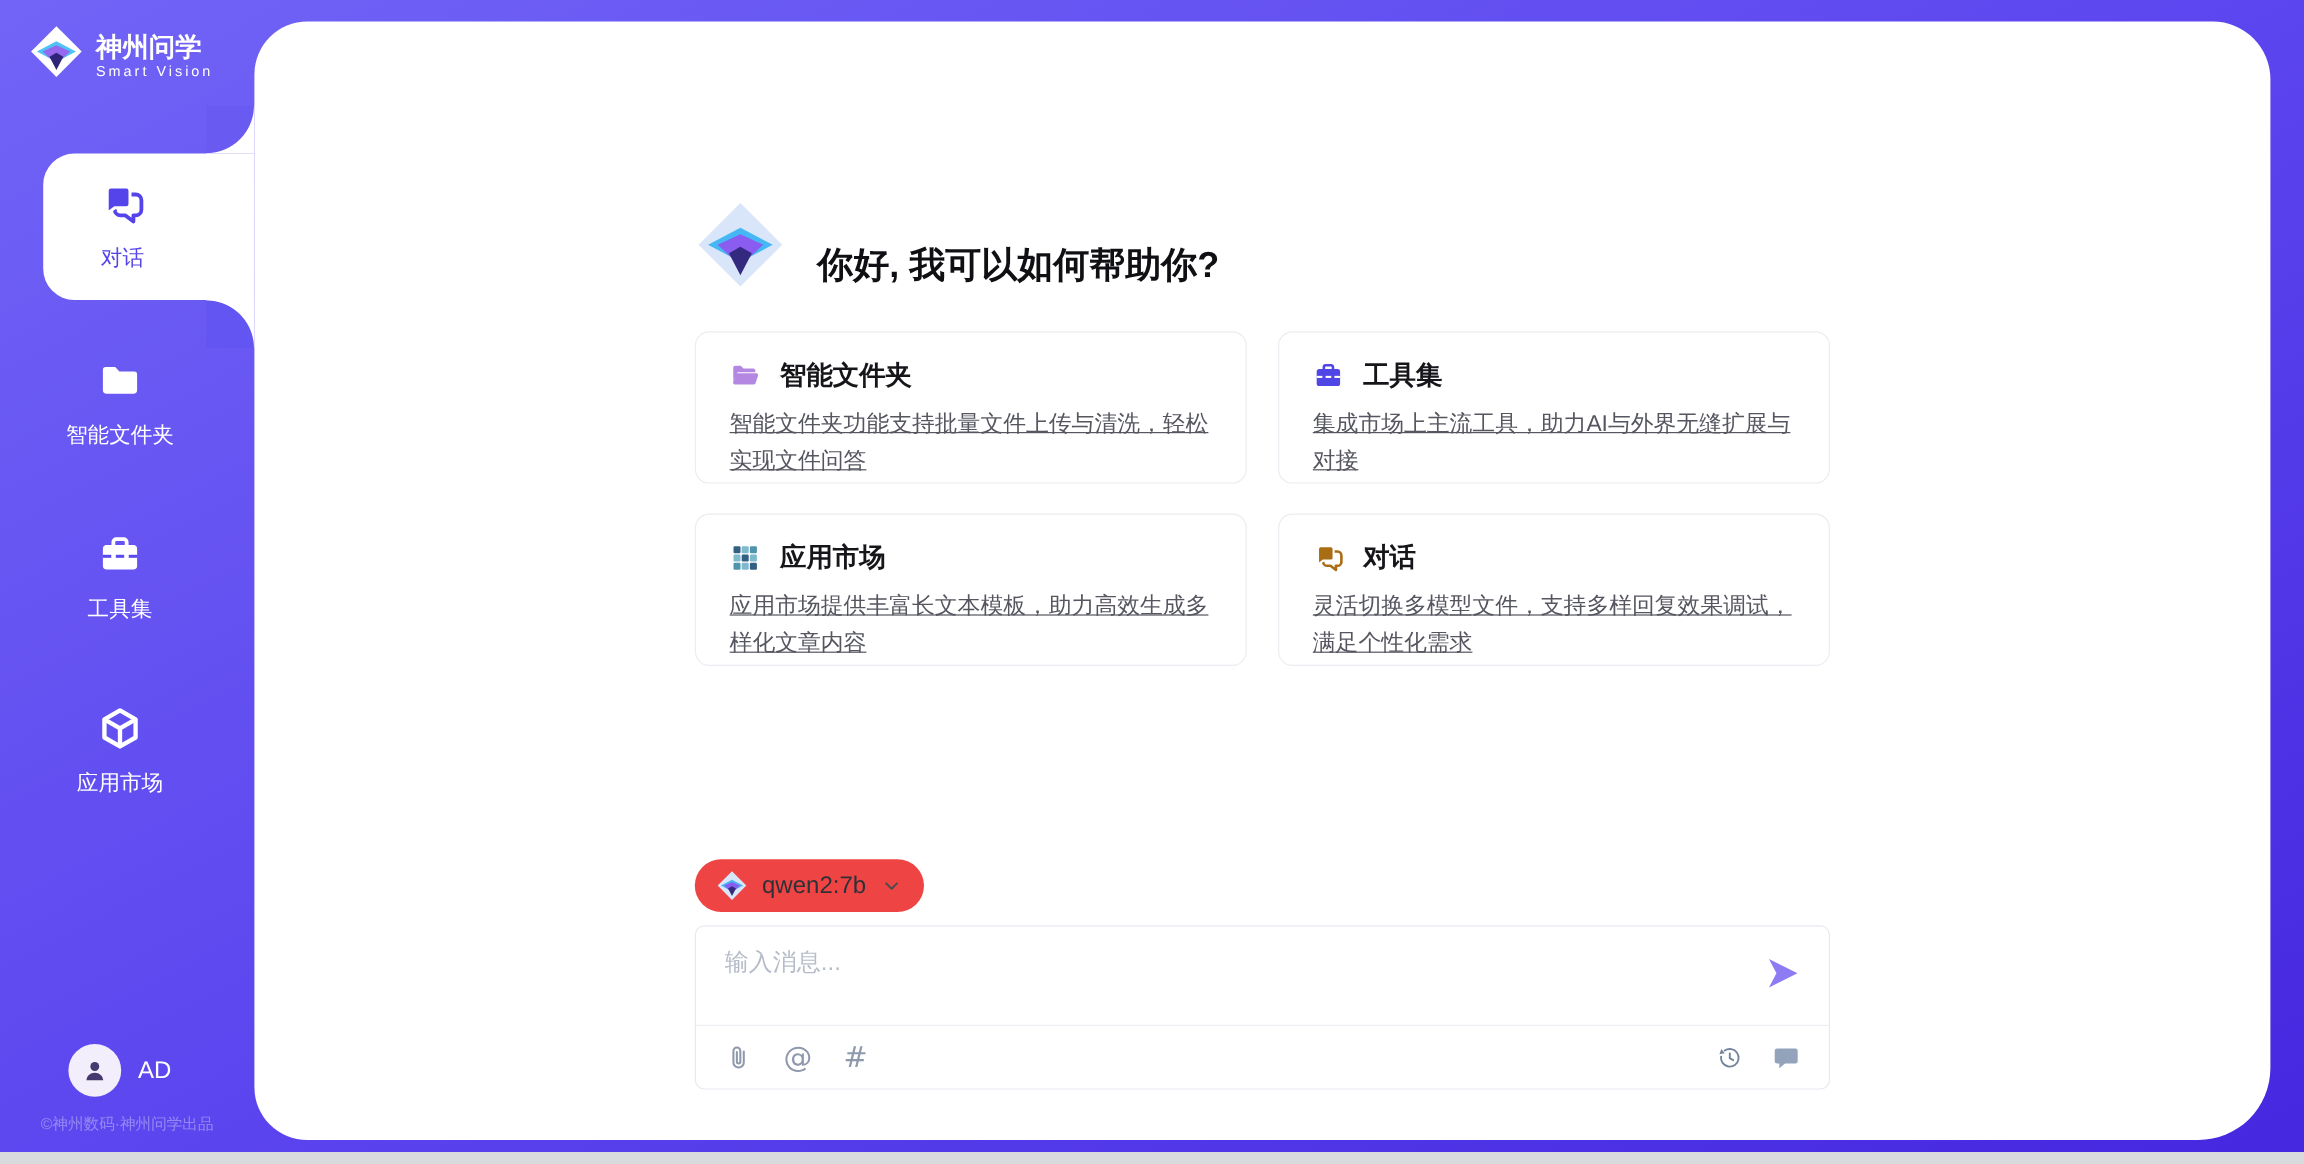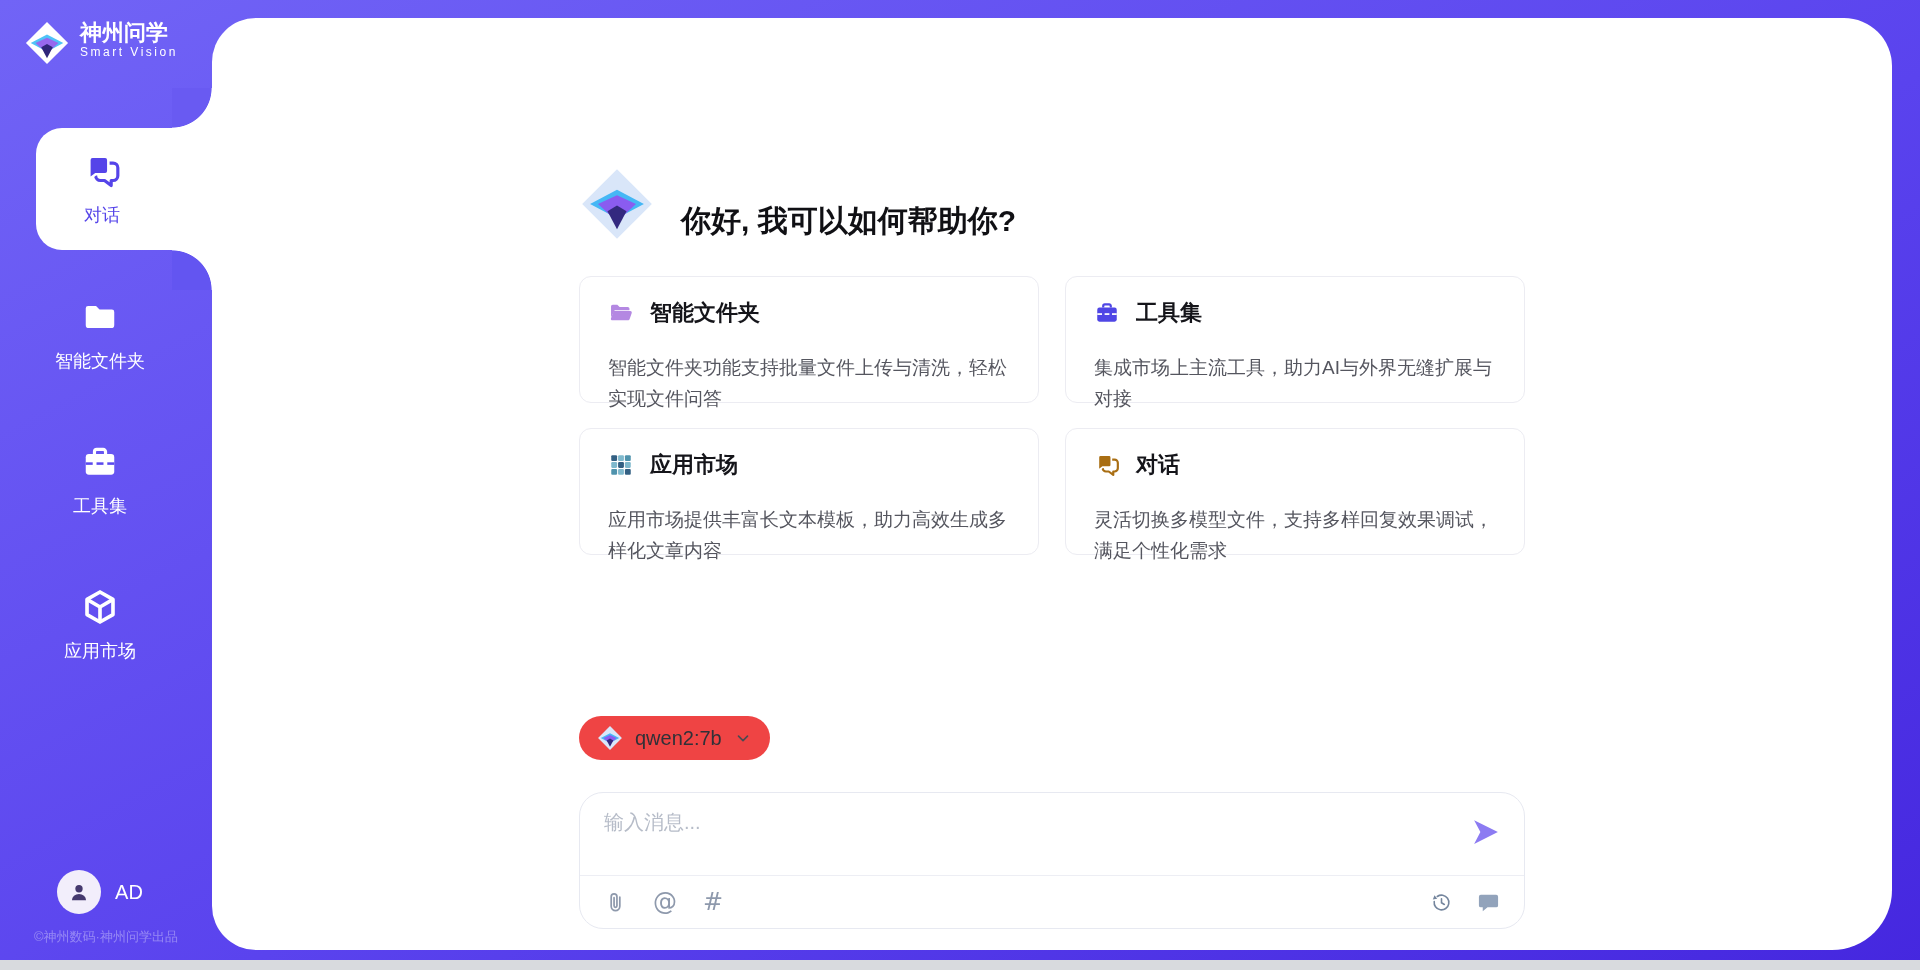--- a/index.html
+++ b/index.html
@@ -9,21 +9,21 @@
 
   
   .bottom-bar { position:absolute; left:0; right:0; bottom:0; height:10px; background:#d8dade; z-index:6; }
 
   
   .main { position:absolute; left:212px; top:18px; right:28px; bottom:20px;
           background:#fff; border-radius:44px 48px 60px 44px; z-index:2; }
 
   
   .sidebar { position:absolute; left:0; top:0; width:212px; height:100%; z-index:3; }
-  .brand { position:absolute; top:20px; left:24px; display:flex; align-items:flex-start; gap:10px; }
+  .brand { position:absolute; top:20px; left:24px; display:flex; align-items:flex-end; gap:10px; }
   .brand svg { width:46px; height:46px; }
   .brand-name { font-size:22px; font-weight:700; color:#fff; line-height:1.15; }
   .brand-sub  { font-size:12px; color:#fff; letter-spacing:2.5px; }
 
   .tab-active { position:absolute; left:36px; right:0; top:128px; height:122px; background:#fff;
                 border-radius:26px 0 0 26px; display:flex; flex-direction:column; align-items:center;
                 justify-content:center; gap:9px; padding-right:44px; color:#5544e9; cursor:pointer; }
   .tab-active .nav-label { color:#5544e9; }
   .fillet-top    { position:absolute; right:0; top:88px;  width:40px; height:40px;
                    background:radial-gradient(circle 40px at 0 0,   #695af2 39.2px, #fff 40px); }
@@ -57,30 +57,30 @@
   .greeting svg { width:76px; height:76px; }
   .greeting-title { font-size:30px; font-weight:700; color:#101014; }
 
   .cards { position:absolute; top:258px; left:0; width:946px; display:grid;
            grid-template-columns:460px 460px; grid-auto-rows:127px; column-gap:26px; row-gap:25px; }
   .card { border:1px solid #ececf2; border-radius:12px; padding:21px 28px; background:#fff; cursor:pointer; }
   .card-head { display:flex; align-items:center; gap:16px; }
   .card-icon svg { width:26px; height:26px; display:block; }
   .card .cutout { fill:#fff; }
   .card-title { font-size:22px; font-weight:700; color:#15151a; }
-  .card-desc { margin-top:24px; font-size:19px; line-height:31px; color:#55565f; }
+  .card-desc { margin-top:10px; font-size:19px; line-height:31px; color:#55565f;text-decoration:underline; }
 
   .model-pill { position:absolute; top:698px; left:0; height:44px; padding:0 18px; border-radius:22px;
                 background:#ef4444; display:inline-flex; align-items:center; gap:12px; cursor:pointer; }
   .model-pill svg.logo { width:26px; height:26px; }
   .model-name { font-size:20px; color:#303138; }
   .chevron svg { width:18px; height:18px; color:#4a4b52; display:block; }
 
-  .composer { position:absolute; top:774px; left:0; width:946px; height:137px;
-              border:1.5px solid #e7e9f1; border-radius:24px; background:#fff; }
+  .composer { position:absolute; top:753px; left:0; width:946px; height:137px;
+              border:1.5px solid #e7e9f1; border-radius:8px; background:#fff; }
   .composer-input { position:absolute; top:16px; left:24px; width:840px; height:52px; border:none;
                     outline:none; resize:none; font-size:20px; color:#333; font-family:inherit; background:transparent; }
   .composer-input::placeholder { color:#b6bcc8; }
   .send-btn { position:absolute; top:24px; right:22px; width:32px; height:32px; color:#8c7bf2;
               background:none; border:none; cursor:pointer; }
   .send-btn svg { width:30px; height:30px; }
   .composer-tools { position:absolute; left:0; right:0; bottom:0; height:53px; border-top:1px solid #edeef4;
                     display:flex; align-items:center; padding:0 24px; gap:26px; color:#8e99ac; }
   .tool { background:none; border:none; color:#8e99ac; cursor:pointer; display:flex; align-items:center; }
   .tool svg { width:23px; height:23px; }

